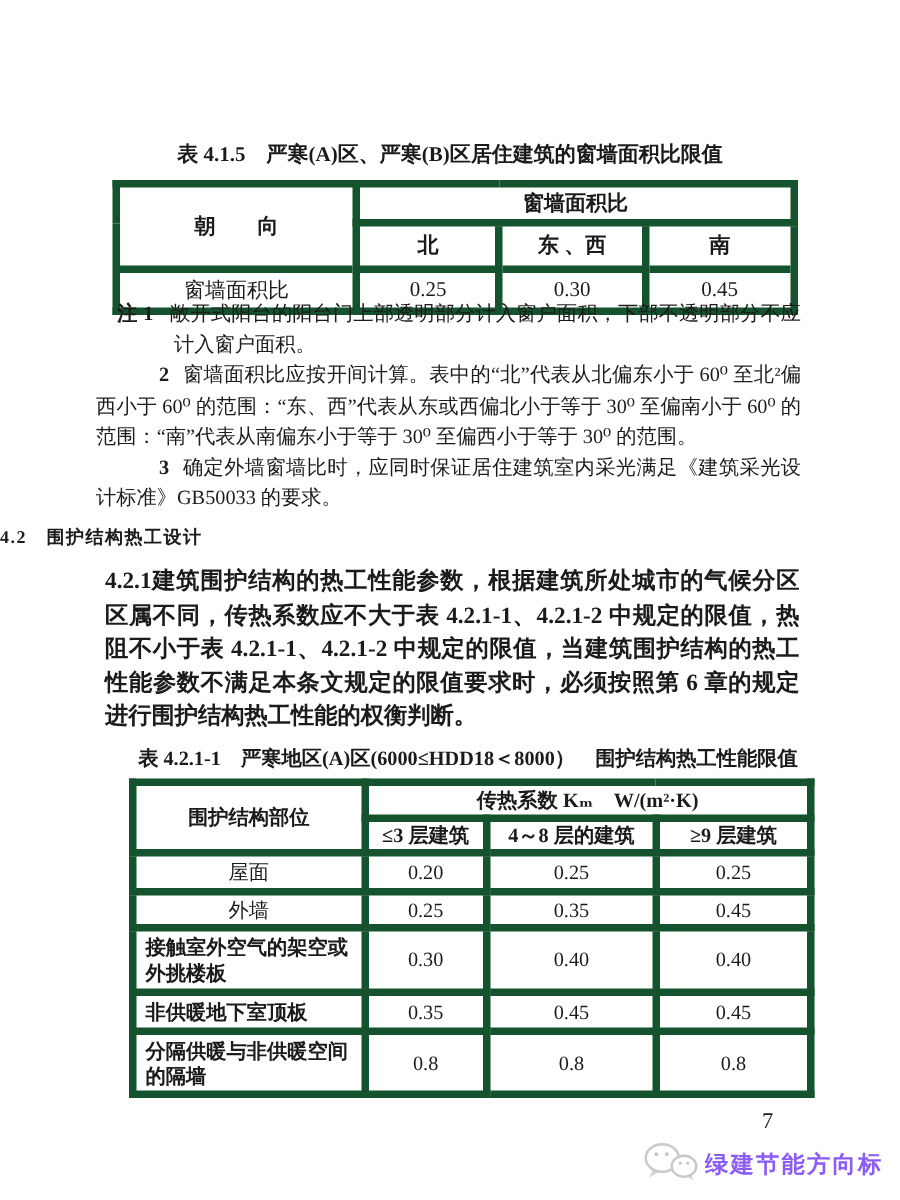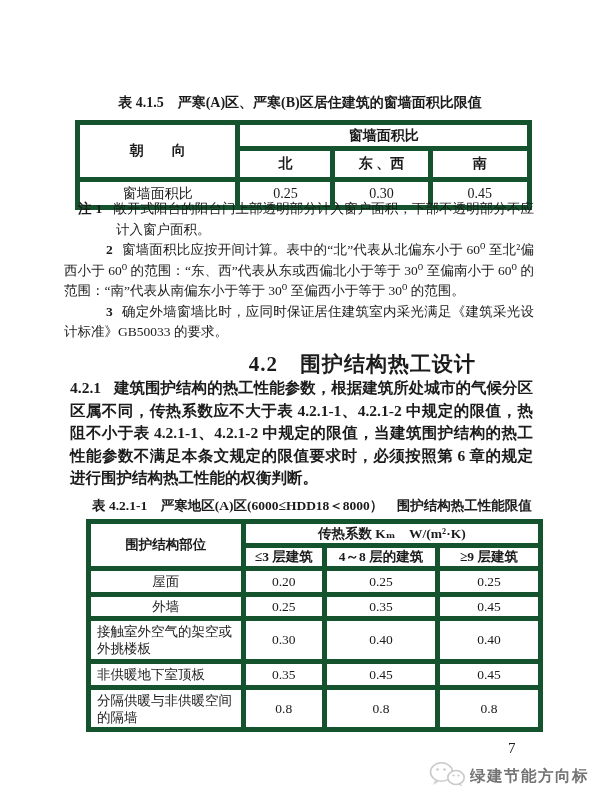--- a/index.html
+++ b/index.html
@@ -18,21 +18,21 @@
 
   
   table{border-collapse:collapse;table-layout:fixed;position:absolute;
     background:#fff;border:2px solid #000;}
   #t1{left:75px;top:120px;width:457px;font-size:14px;}
   #t2{left:86px;top:519px;width:457px;font-size:13.5px;}
   td{border:5px solid #14532d;text-align:center;vertical-align:middle;
     padding:0 4px;overflow:hidden;}
   .hdr{font-weight:bold;}
   .sep-b{border-bottom:2px solid #000;}
-  .left-cell{text-align:left;padding:1px 6px;line-height:17px;}
+  .left-cell{text-align:left;padding:1px 6px;line-height:17px;font-weight:bold;}
   #t1 .h1 td{height:21px;}
   #t1 .h2 td{height:26px;}
   #t1 .d1 td{height:23px;}
   #t2 .h1 td{height:19px;}
   #t2 .h2 td{height:17px;}
   #t2 .r0 td{height:21px;}
   #t2 .r1 td{height:19px;}
   #t2 .r2 td{height:36px;}
   #t2 .r3 td{height:19px;}
   #t2 .r4 td{height:35px;}
@@ -43,31 +43,31 @@
   .notes p{margin:0;}
   .note-first{padding-left:52px;text-indent:-52px;}
   .note-first .n-label{margin-left:14px;}
   .note-cont{text-indent:42px;}
   .n-label,.n-num{font-weight:bold;}
   .n-num{margin-left:4px;margin-right:11px;}
   .note-cont .n-num{margin-left:0;margin-right:9px;}
 
   
   .section-heading{position:absolute;top:350px;left:0;width:476px;
-    text-align:right;font-weight:bold;font-size:21px;letter-spacing:1px;}
+    text-align:left;font-weight:bold;font-size:12px;letter-spacing:1px;}
   .clause{position:absolute;left:70px;top:377px;width:463px;
     font-size:15.5px;line-height:22.5px;font-weight:bold;text-align:justify;}
-  .clause .num{margin-right:13px;}
+  .clause .num{margin-right:0;}
 
   
   .page-number{position:absolute;top:740px;left:508px;font-size:15px;}
   .watermark{position:absolute;top:763px;left:428px;height:26px;
     display:flex;align-items:center;}
   .watermark-text{font-size:15.5px;font-weight:bold;letter-spacing:1.5px;
-    color:#737373;margin-left:4px;white-space:nowrap;}
+    color:#8b5cf6;margin-left:4px;white-space:nowrap;}
   .wm-logo{display:inline-block;}
 </style>
 </head>
 <body>
 
 <div class="page">
 
   <div class="tbl-title" id="t1-title">表 4.1.5　严寒(A)区、严寒(B)区居住建筑的窗墙面积比限值</div>
 
   <table id="t1">

